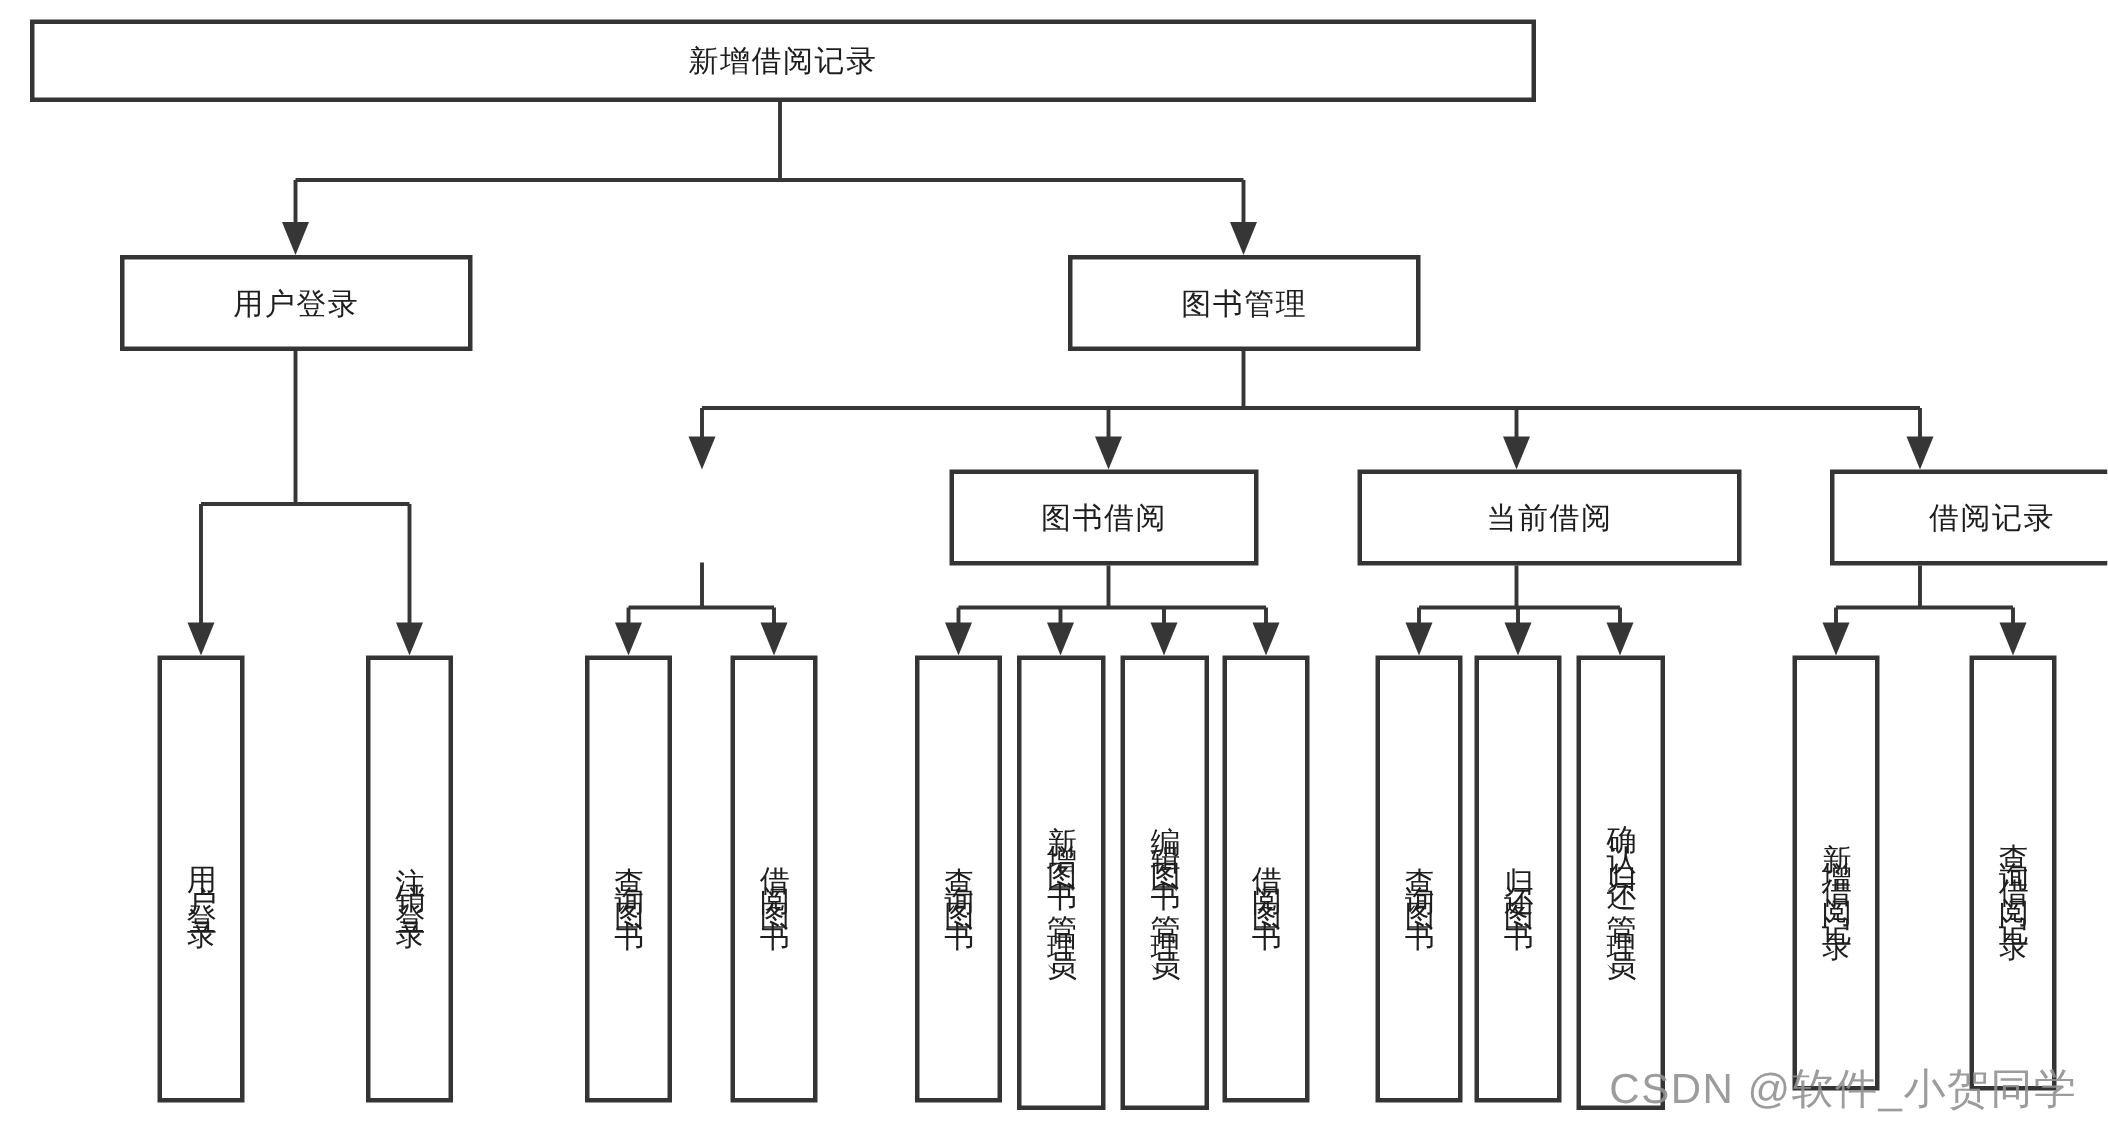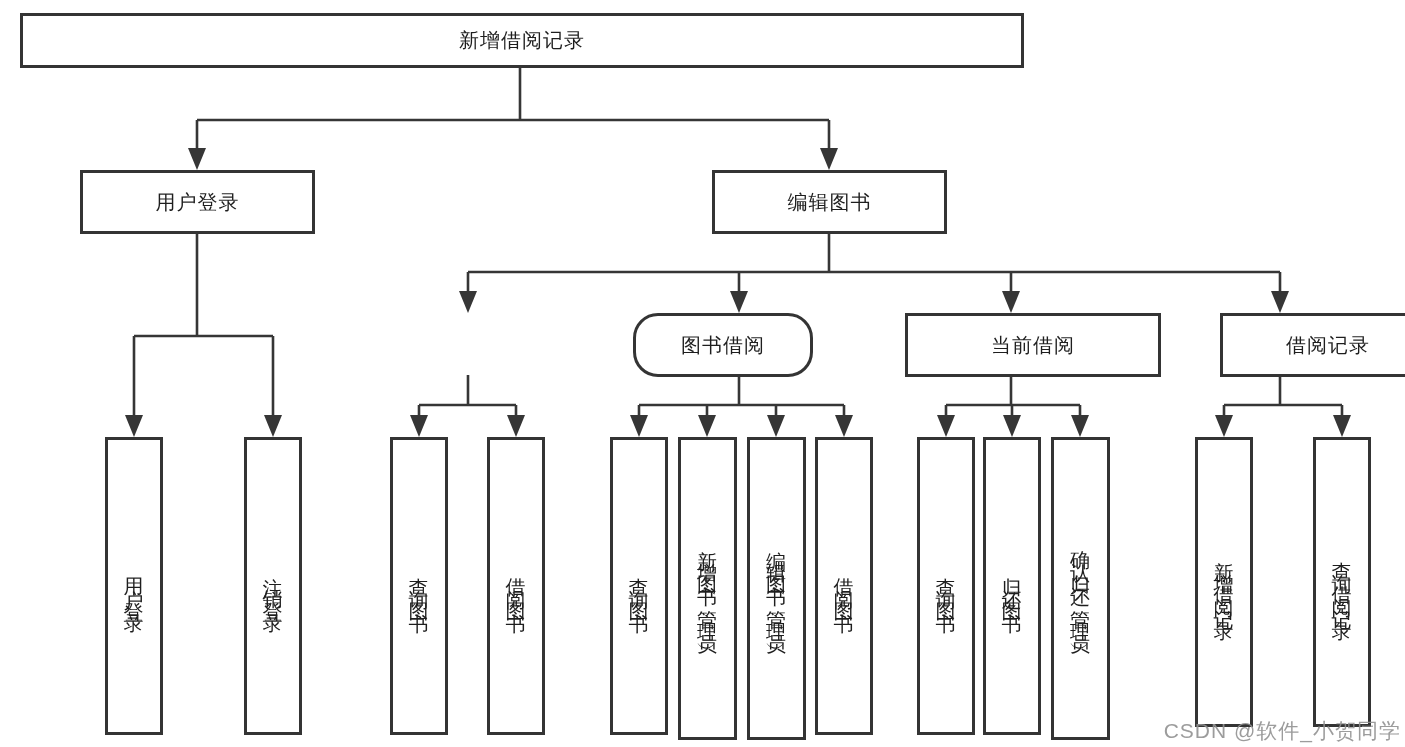--- a/index.html
+++ b/index.html
@@ -40,23 +40,23 @@
     font-size: 20px;
     writing-mode: vertical-rl;
     text-orientation: mixed;
     letter-spacing: 12px;
     line-height: 1;
     text-align: center;
   }
   .node.v span { display: inline-block; }
   #watermark {
     position: absolute;
-    right: 4px;
+    right: 20px;
     bottom: 2px;
-    font-size: 21px;
+    font-size: 28px;
     color: rgba(145,145,145,0.9);
     letter-spacing: 1px;
     z-index: 2;
     white-space: nowrap;
   }
 </style>
 </head>
 <body>
 
 <div id="canvas">
@@ -102,24 +102,24 @@
   </svg>
 
   <div class="node h" style="left:20px; top:13px; width:1004px; height:55px;">
     <span>新增借阅记录</span>
   </div>
 
   <div class="node h" style="left:80px; top:170px; width:235px; height:64px;">
     <span>用户登录</span>
   </div>
   <div class="node h" style="left:712px; top:170px; width:235px; height:64px;">
-    <span>编辑图书</span>
+    <span>图书管理</span>
   </div>
 
-  <div class="node h" style="left:633px; top:313px; width:180px; height:64px;border-radius:25px;">
+  <div class="node h" style="left:633px; top:313px; width:206px; height:64px;">
     <span>图书借阅</span>
   </div>
   <div class="node h" style="left:905px; top:313px; width:256px; height:64px;">
     <span>当前借阅</span>
   </div>
   <div class="node h" style="left:1220px; top:313px; width:216px; height:64px;">
     <span>借阅记录</span>
   </div>
 
   <div class="node v" style="left:105px; top:437px; width:58px; height:298px;">

